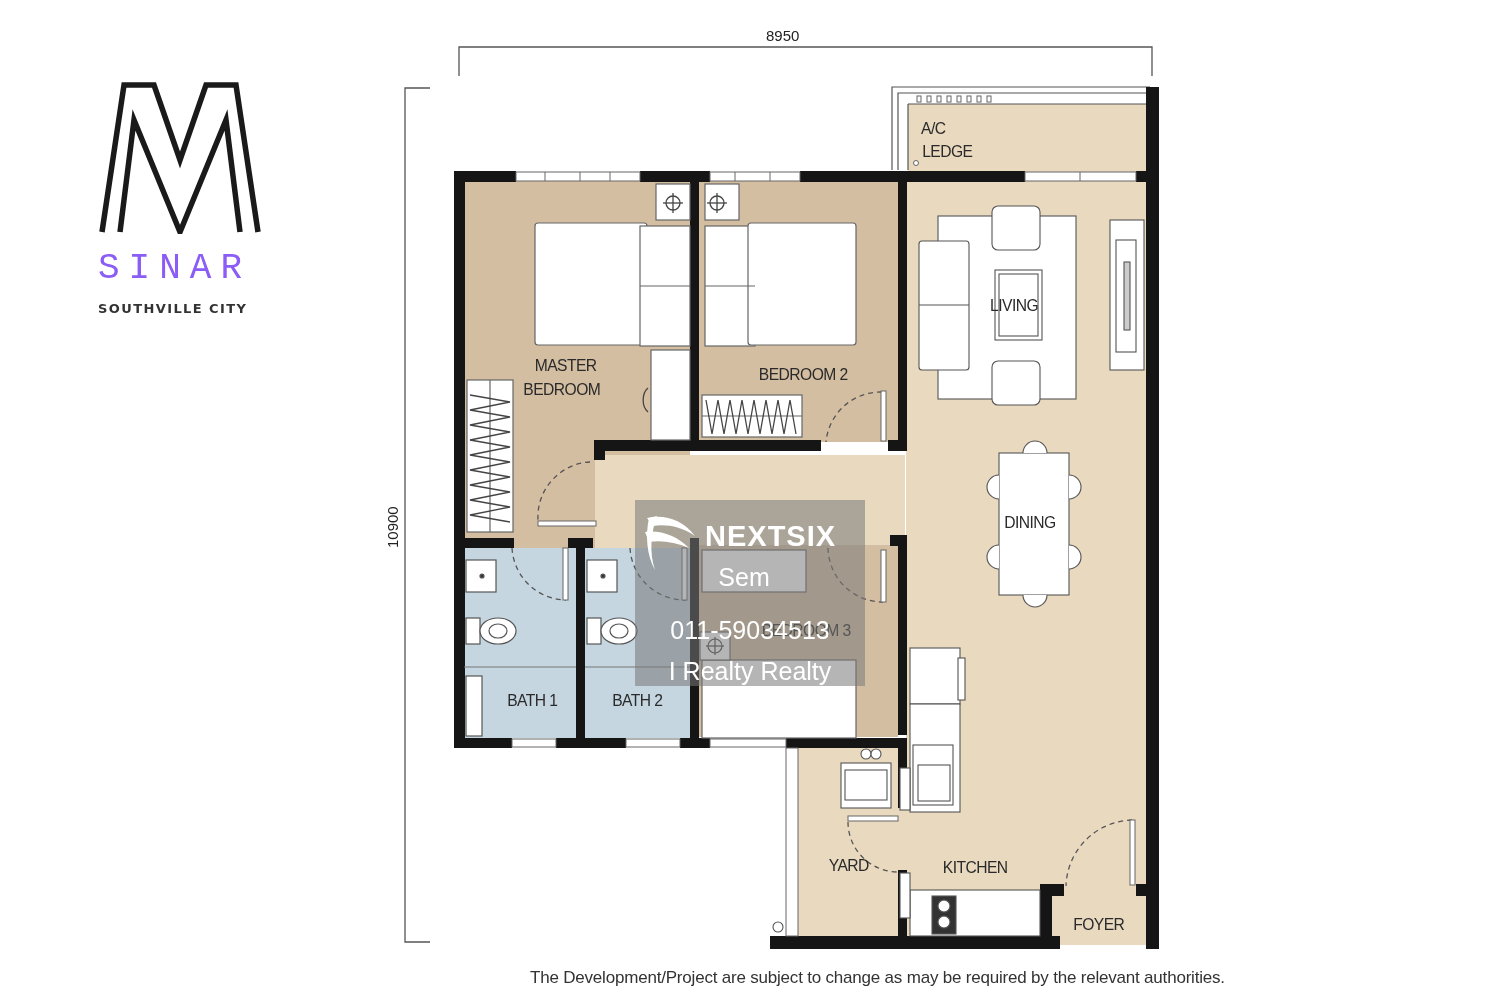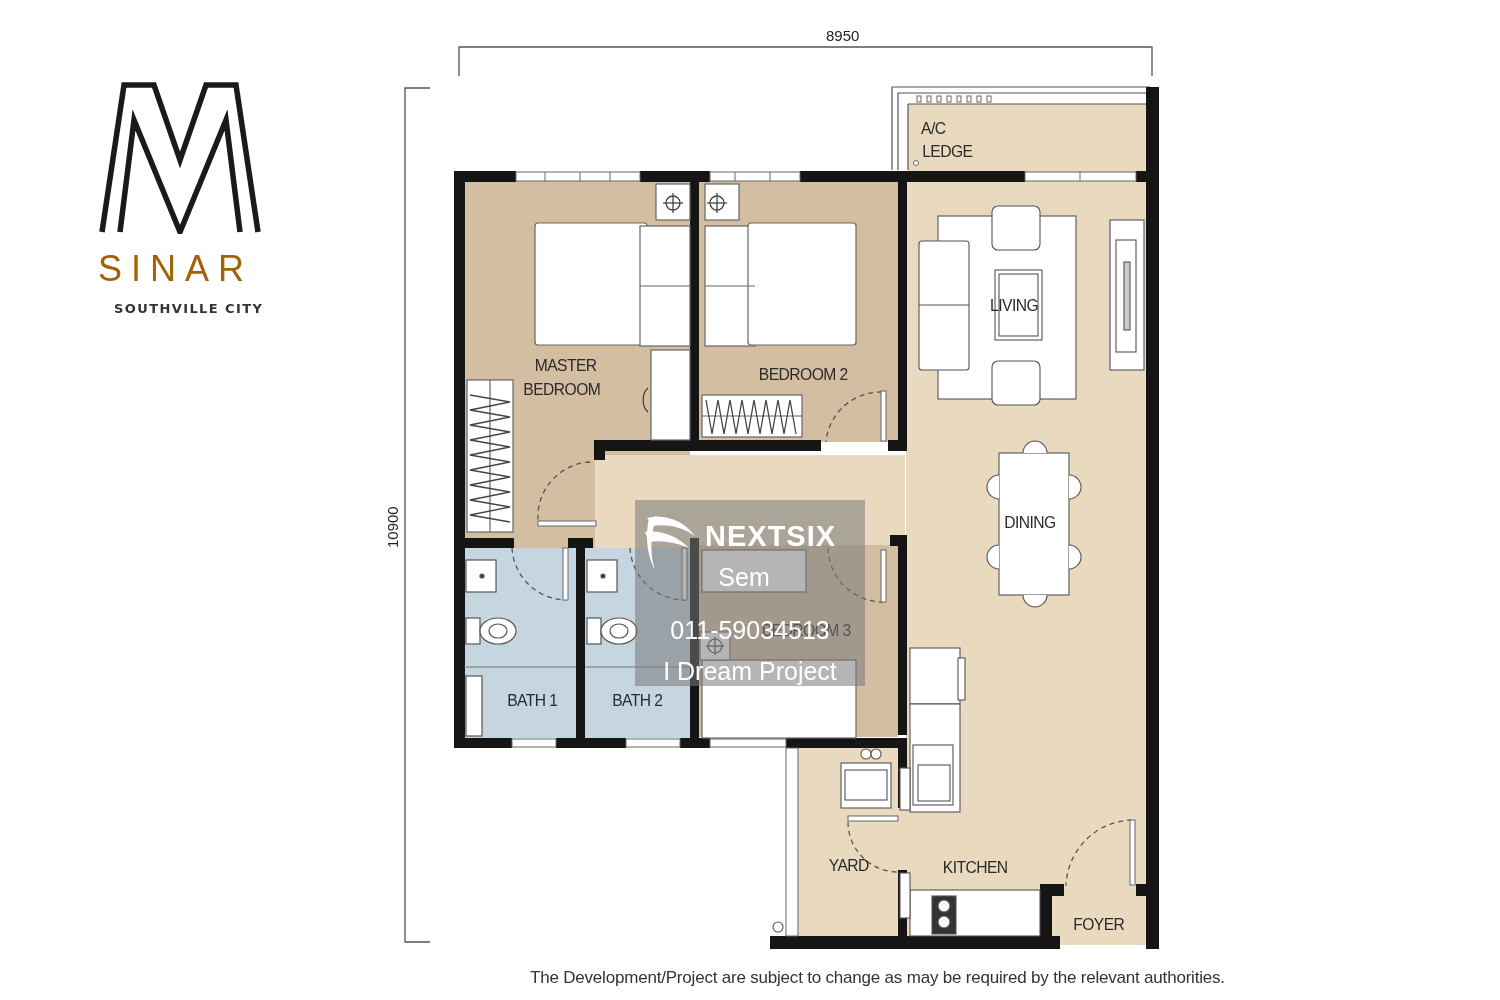--- a/index.html
+++ b/index.html
@@ -1,19 +1,19 @@
 <!DOCTYPE html>
 <html><head>
 <meta charset="utf-8">
 <style>
   html, body { margin:0; padding:0; background:#ffffff; }
   body { width:1500px; height:1000px; position:relative; overflow:hidden; font-family:"Liberation Sans", sans-serif; }
   .logo-m { position:absolute; left:98px; top:82px; width:164px; height:152px; }
-  .brand { position:absolute; left:98px; top:248px; font-family:Liberation Sans, sans-serif; font-size:36px; letter-spacing:9px; color:#a16207; font-weight:normal; }
-  .brand-sub { position:absolute; left:114px; top:301px; font-family:"DejaVu Sans", sans-serif; font-size:13px; letter-spacing:1.4px; color:#333; font-weight:bold; }
+  .brand { position:absolute; left:98px; top:248px; font-family:Liberation Mono, monospace; font-size:36px; letter-spacing:9px; color:#8b5cf6; font-weight:normal; }
+  .brand-sub { position:absolute; left:98px; top:301px; font-family:"DejaVu Sans", sans-serif; font-size:13px; letter-spacing:1.4px; color:#333; font-weight:bold; }
   .dim-text { position:absolute; font-size:15px; color:#222; font-family:"Liberation Sans Narrow","Liberation Sans", sans-serif; }
   .plan { position:absolute; left:0; top:0; width:1500px; height:1000px; }
   .room-label { position:absolute; font-family:"Liberation Sans", sans-serif; font-size:17px; color:#2a2a2a; letter-spacing:-0.6px; line-height:23px; text-align:center; transform:scaleX(0.92); }
   .wm-box { position:absolute; left:635px; top:500px; width:230px; height:186px; background:rgba(120,120,120,0.55); }
   .wm-logo { position:absolute; left:643px; top:512px; width:56px; height:60px; }
   .wm-brand { position:absolute; left:705px; top:520px; font-size:29px; color:#fff; letter-spacing:1px; font-family:"Liberation Sans", sans-serif;font-weight:bold; }
   .wm-line { position:absolute; color:#fff; font-size:25px; font-family:"Liberation Sans", sans-serif; text-align:center; }
   .disclaimer { position:absolute; left:530px; top:968px; font-size:17px; color:#333; font-family:"Liberation Sans", sans-serif; letter-spacing:-0.2px; }
 </style>
 </head>
@@ -21,21 +21,21 @@
 
 <svg class="logo-m" viewBox="0 0 164 152">
   <g fill="none" stroke="#1a1a1a" stroke-width="5.5" stroke-linejoin="miter">
     <polyline points="4,150 26,3 56,3 82,78 108,3 138,3 160,150"></polyline>
     <polyline points="22,150 36,38 82,150 128,38 142,150"></polyline>
   </g>
 </svg>
 <div class="brand">SINAR</div>
 <div class="brand-sub">SOUTHVILLE CITY</div>
 
-<div class="dim-text" style="left:826px; top:27px;">8950</div>
+<div class="dim-text" style="left:766px; top:27px;">8950</div>
 <div class="dim-text" style="left:371px; top:510px; transform:rotate(-90deg); transform-origin:left top; top:548px; left:384px;">10900</div>
 
 <svg class="plan" viewBox="0 0 1500 1000">
 
   <g stroke="#555" stroke-width="1.3" fill="none">
     <polyline points="459,76 459,47 1152,47 1152,76"></polyline>
     <polyline points="430,88 405,88 405,942 430,942"></polyline>
   </g>
 
   <rect x="908" y="104" width="240" height="70" fill="#e8d9bf"></rect>
@@ -277,15 +277,15 @@
 <svg class="wm-logo" viewBox="0 0 56 60">
   <g fill="#fff">
     <path d="M4,6 C22,2 40,8 52,24 C38,14 22,12 10,14 Z"></path>
     <path d="M2,20 C18,18 34,24 46,36 C32,30 18,28 6,30 Z"></path>
     <path d="M14,4 C8,20 6,40 12,58 C4,44 2,24 6,6 Z"></path>
   </g>
 </svg>
 <div class="wm-brand">NEXTSIX</div>
 <div class="wm-line" style="left:635px; width:218px; top:563px;">Sem</div>
 <div class="wm-line" style="left:635px; width:230px; top:616px;">011-59034513</div>
-<div class="wm-line" style="left:635px; width:230px; top:657px;">I Dream Project</div>
+<div class="wm-line" style="left:635px; width:230px; top:657px;">I Realty Realty</div>
 
 <div class="disclaimer">The Development/Project are subject to change as may be required by the relevant authorities.</div>
 
 </body></html>

